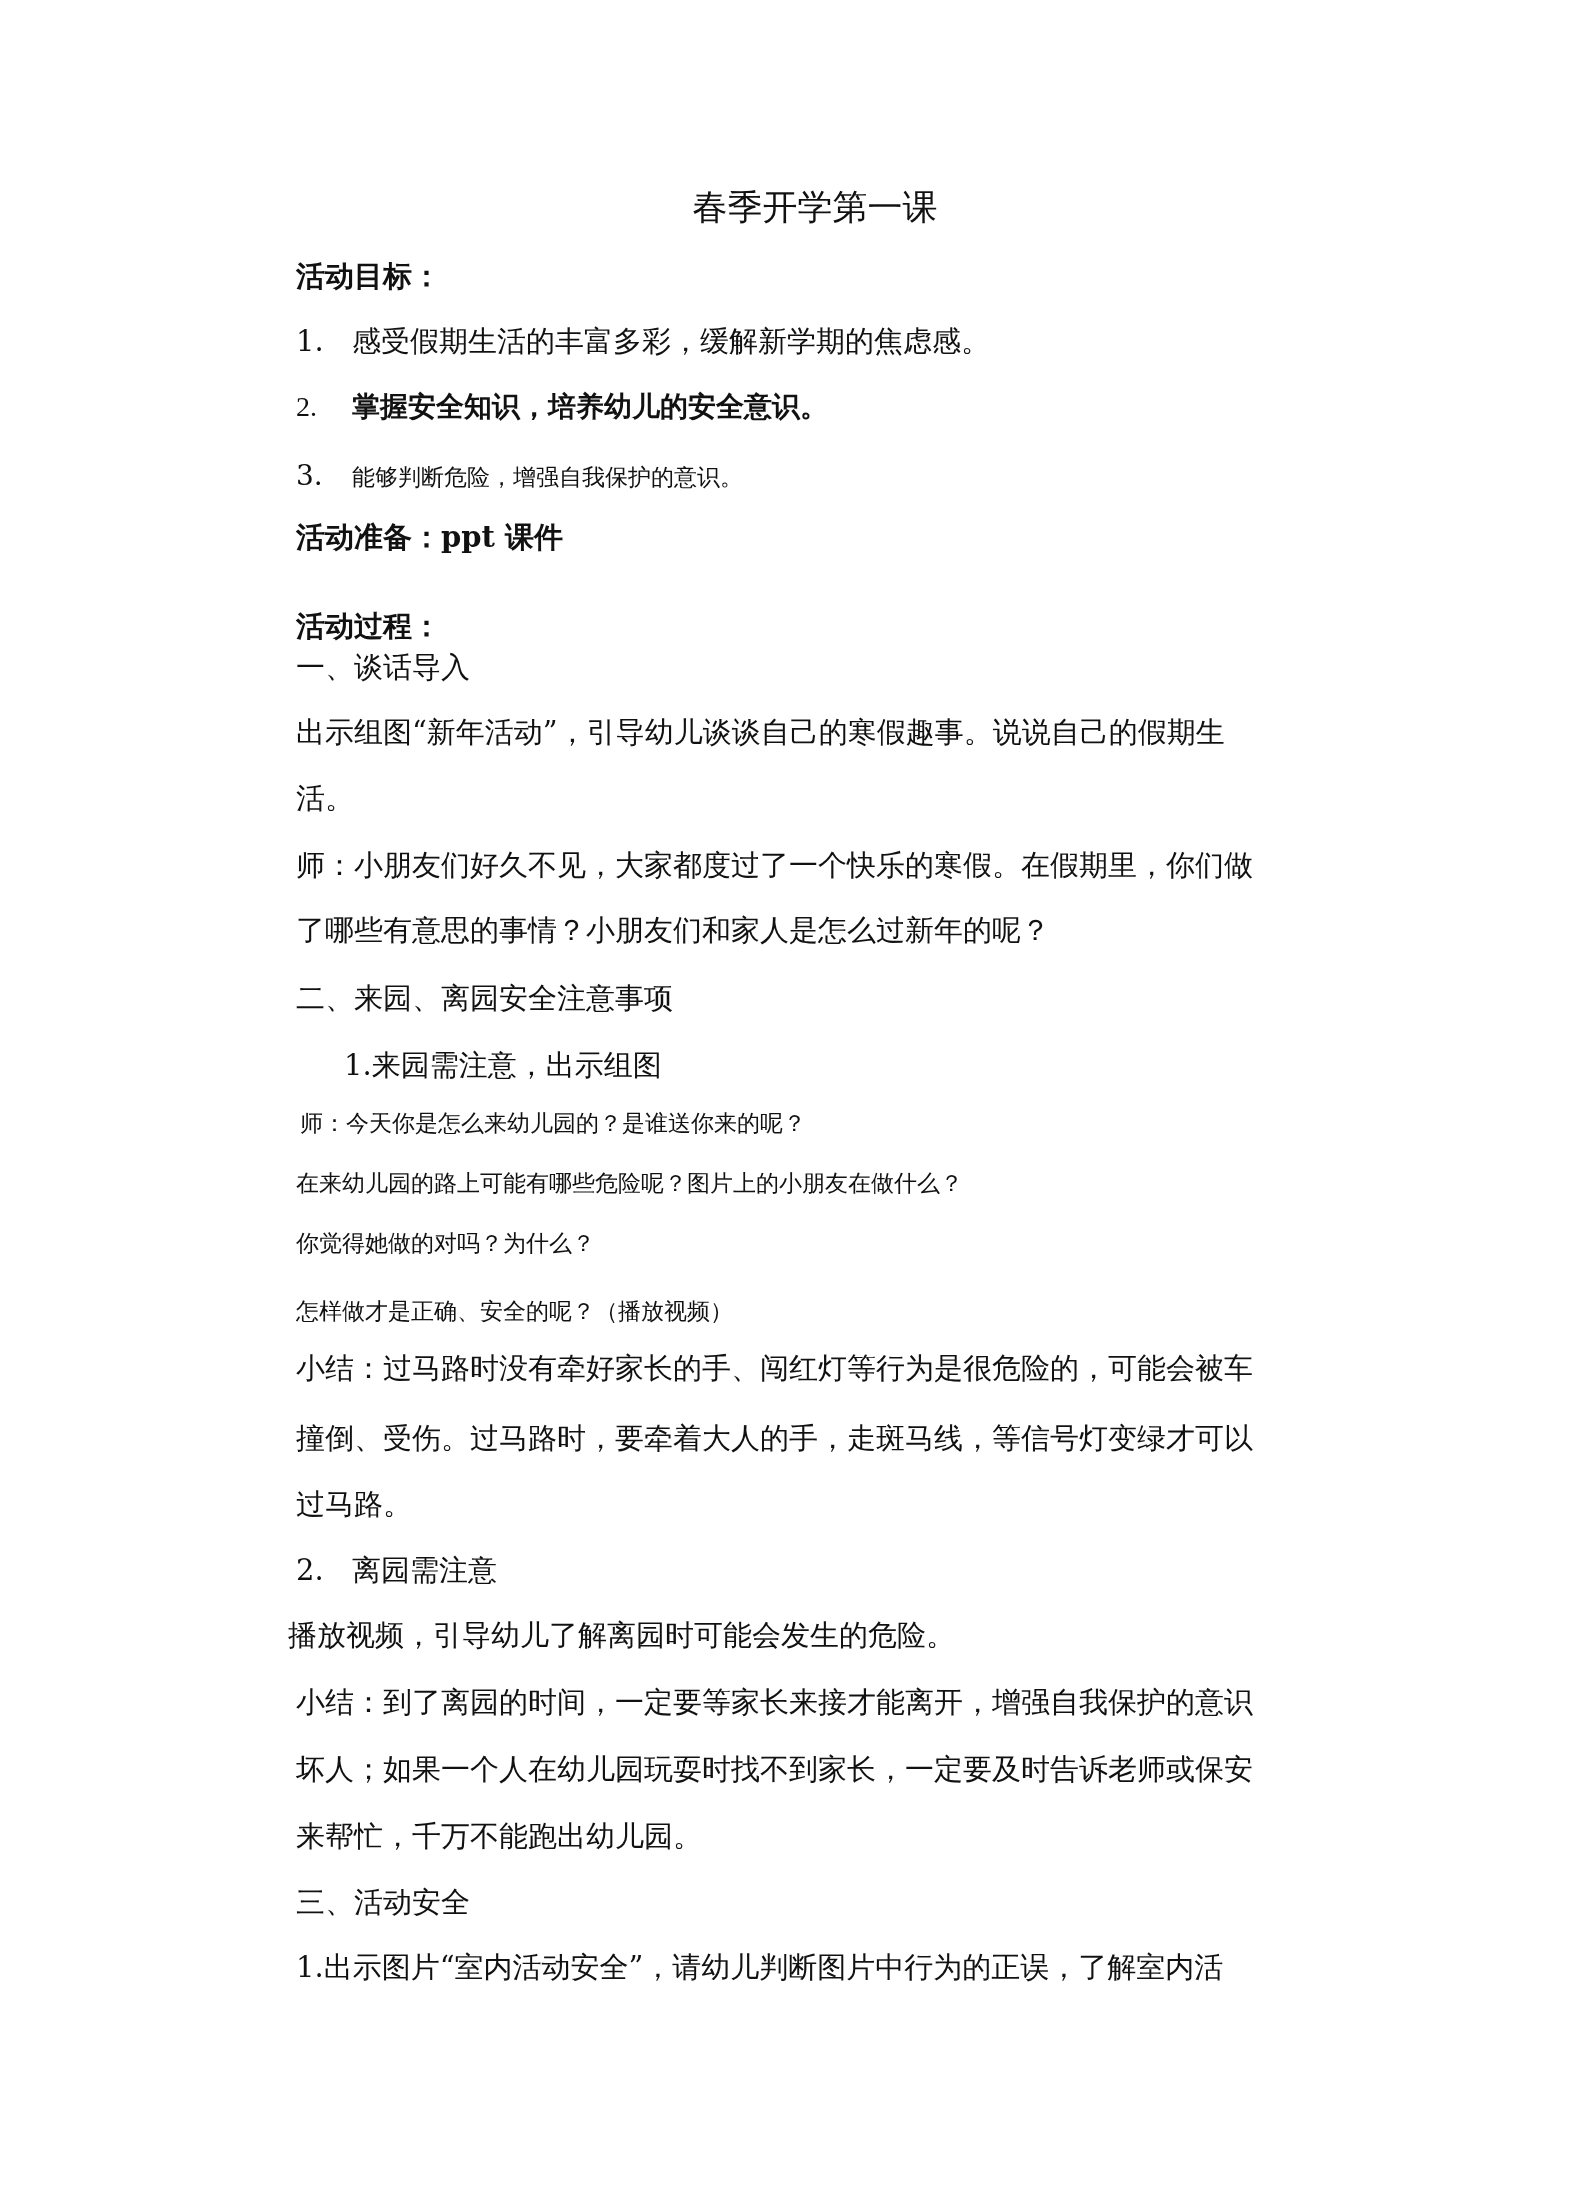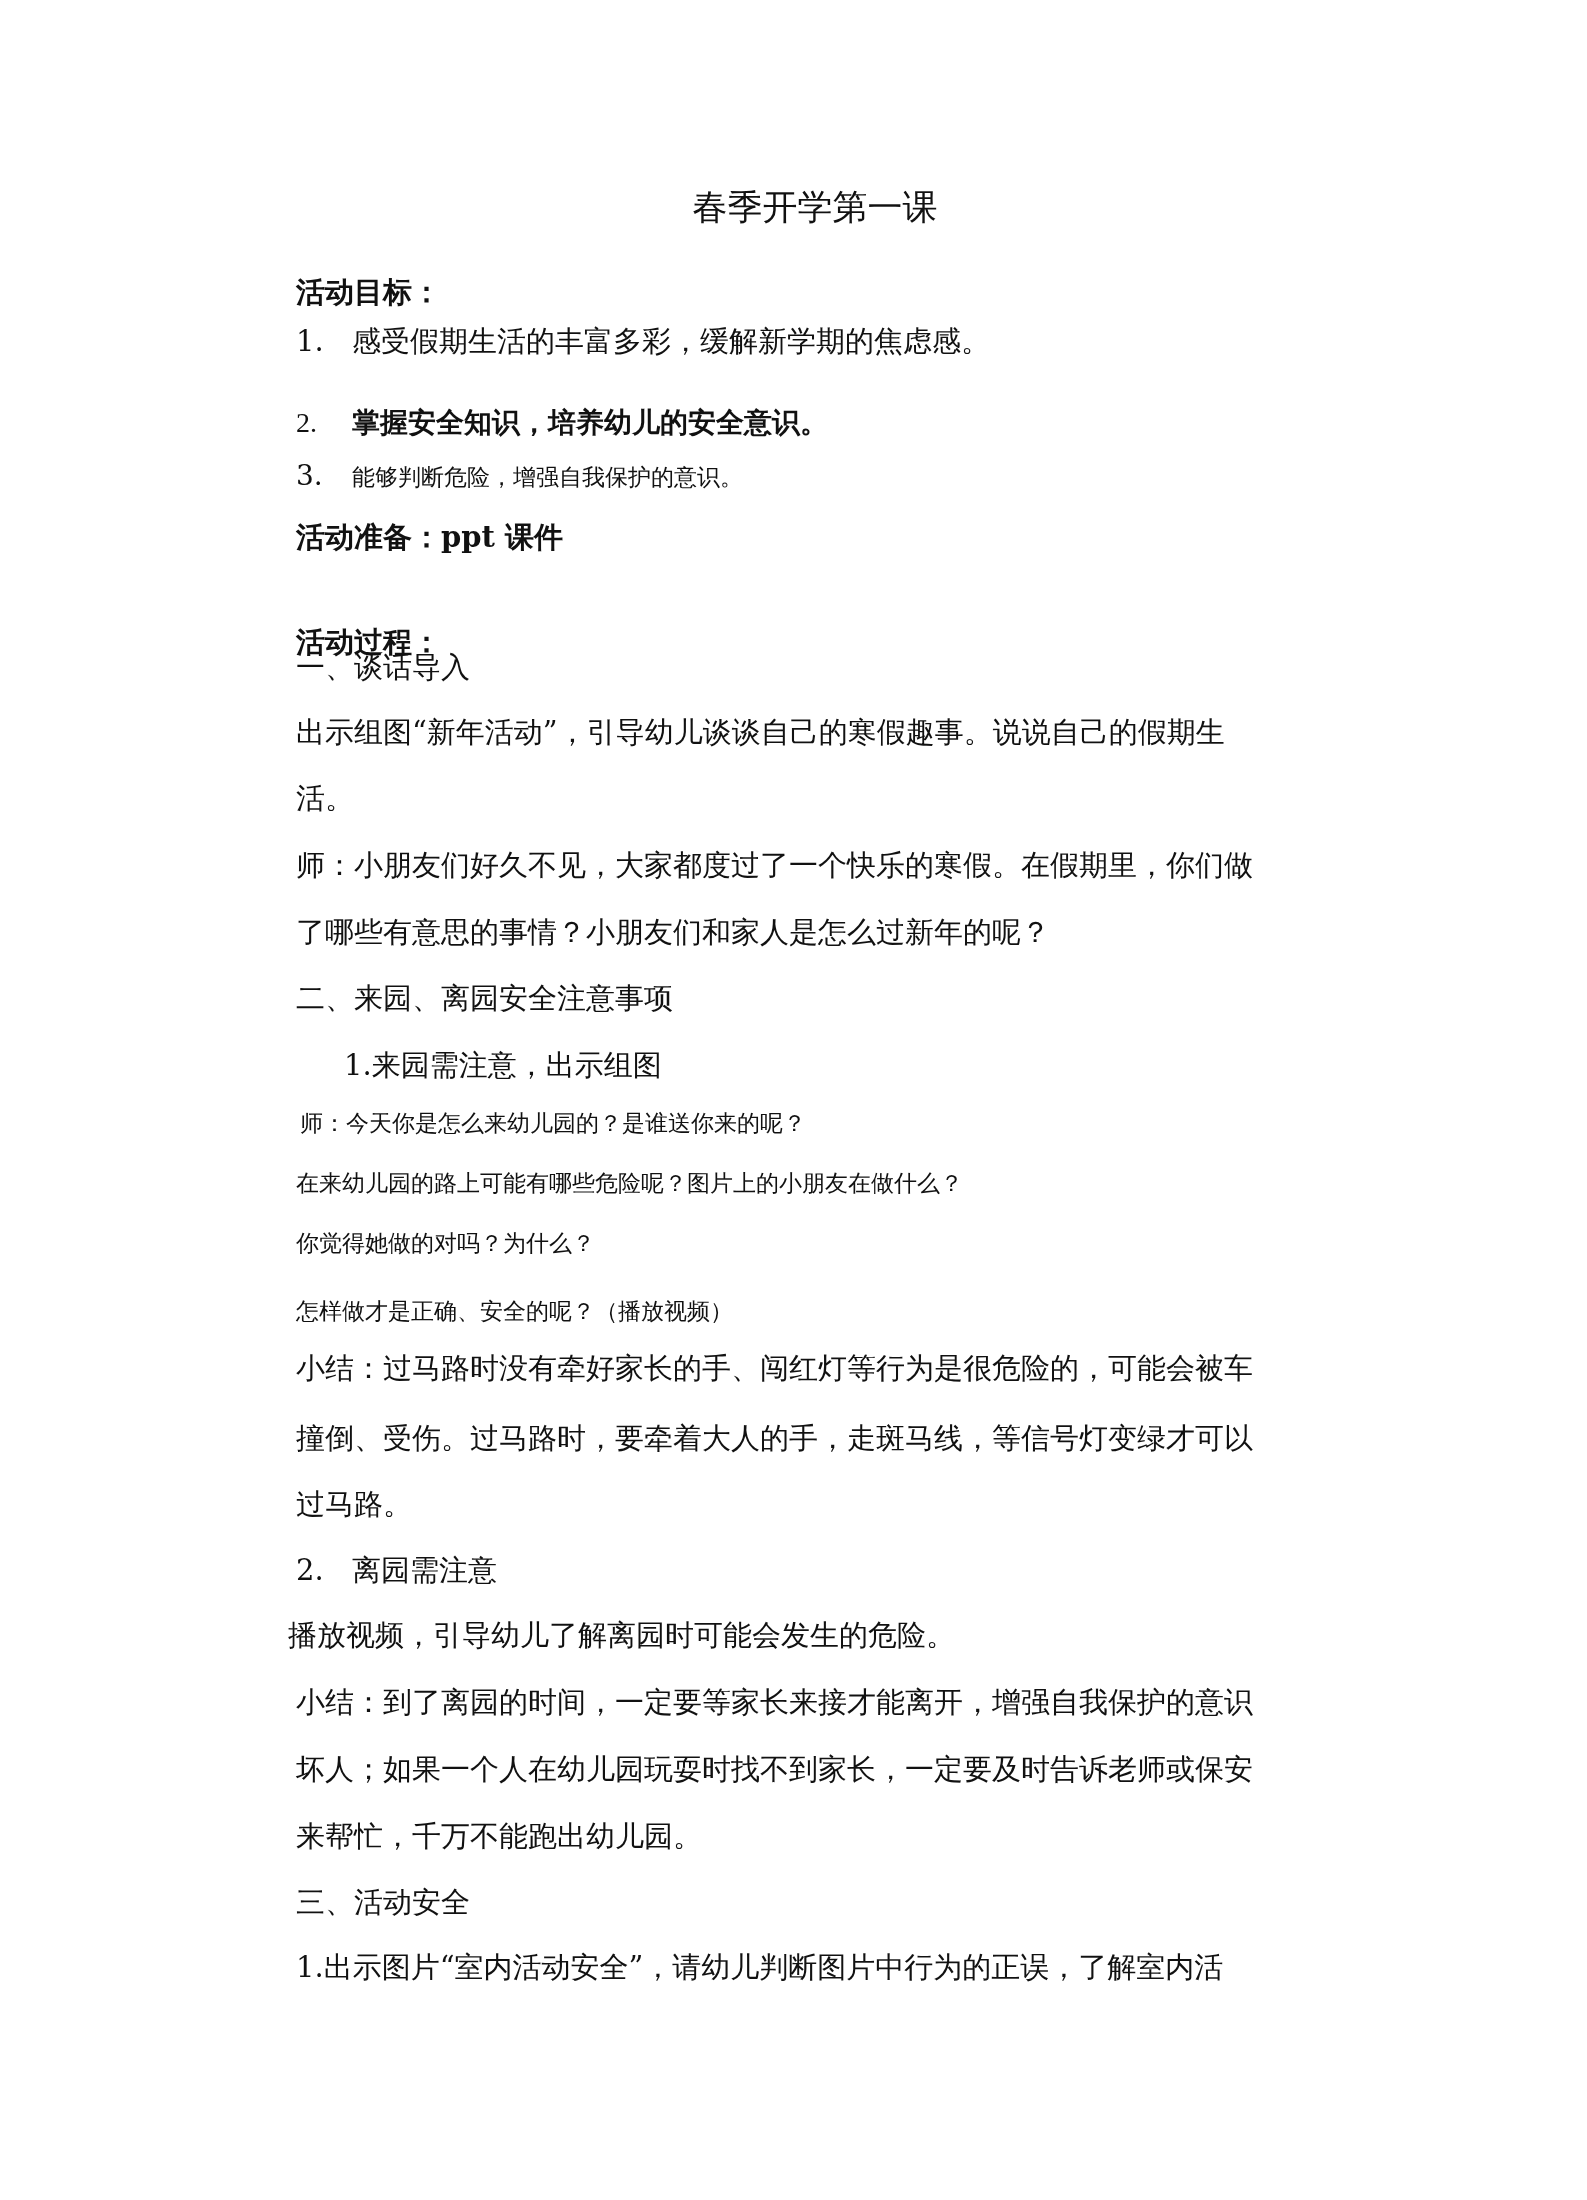--- a/index.html
+++ b/index.html
@@ -1,20 +1,20 @@
 <!DOCTYPE html>
 <html><head>
 <meta charset="utf-8">
 <style>
   html, body { margin: 0; padding: 0; background: #ffffff; }
   body { width: 1587px; height: 2200px; position: relative; overflow: hidden;
          font-family: "DejaVu Serif", "Liberation Serif", serif; color: #111111; }
   .line { position: absolute; left: 296px; white-space: nowrap; line-height: 1; font-size: 29px; }
   .title { left: 0; width: 1630px; text-align: center; font-size: 35px; }
-  .bold { font-weight: bold; margin-top: 16px; }
+  .bold { font-weight: bold; }
   .sans { font-family: Liberation Serif, serif; }
   .small { font-size: 23px; }
   .num { display: inline-block; width: 56px; }
 </style>
 </head>
 <body>
 
 <div>
   <div class="line title" style="top:190px;">春季开学第一课</div>
 
@@ -31,21 +31,21 @@
   </div>
 
   <div class="line" style="top:523px;"><span class="bold">活动准备：ppt 课件</span></div>
 
   <div class="line bold" style="top:612px;">活动过程：</div>
 
   <div class="line" style="top:653px;">一、谈话导入</div>
   <div class="line" style="top:718px;">出示组图“新年活动”，引导幼儿谈谈自己的寒假趣事。说说自己的假期生</div>
   <div class="line" style="top:784px;">活。</div>
   <div class="line" style="top:851px;">师：小朋友们好久不见，大家都度过了一个快乐的寒假。在假期里，你们做</div>
-  <div class="line" style="top:918px;">了哪些有意思的事情？小朋友们和家人是怎么过新年的呢？</div>
+  <div class="line" style="top:918px;font-family:Liberation Mono, monospace;">了哪些有意思的事情？小朋友们和家人是怎么过新年的呢？</div>
 
   <div class="line" style="top:984px;">二、来园、离园安全注意事项</div>
   <div class="line" style="top:1051px;margin-left:48px;">1.来园需注意，出示组图</div>
 
   <div class="line small" style="top:1112px; left:300px;">师：今天你是怎么来幼儿园的？是谁送你来的呢？</div>
   <div class="line small" style="top:1172px;">在来幼儿园的路上可能有哪些危险呢？图片上的小朋友在做什么？</div>
   <div class="line small" style="top:1232px;">你觉得她做的对吗？为什么？</div>
   <div class="line small" style="top:1292px;margin-top:8px;">怎样做才是正确、安全的呢？（播放视频）</div>
 
   <div class="line" style="top:1354px;">小结：过马路时没有牵好家长的手、闯红灯等行为是很危险的，可能会被车</div>

